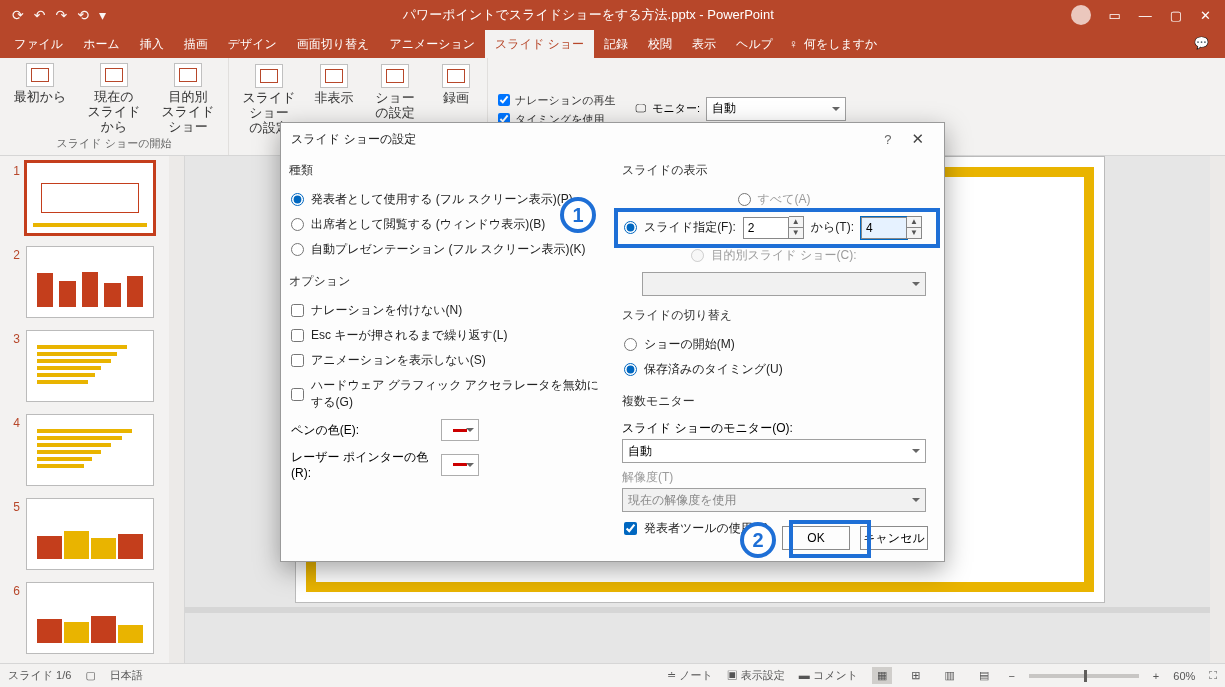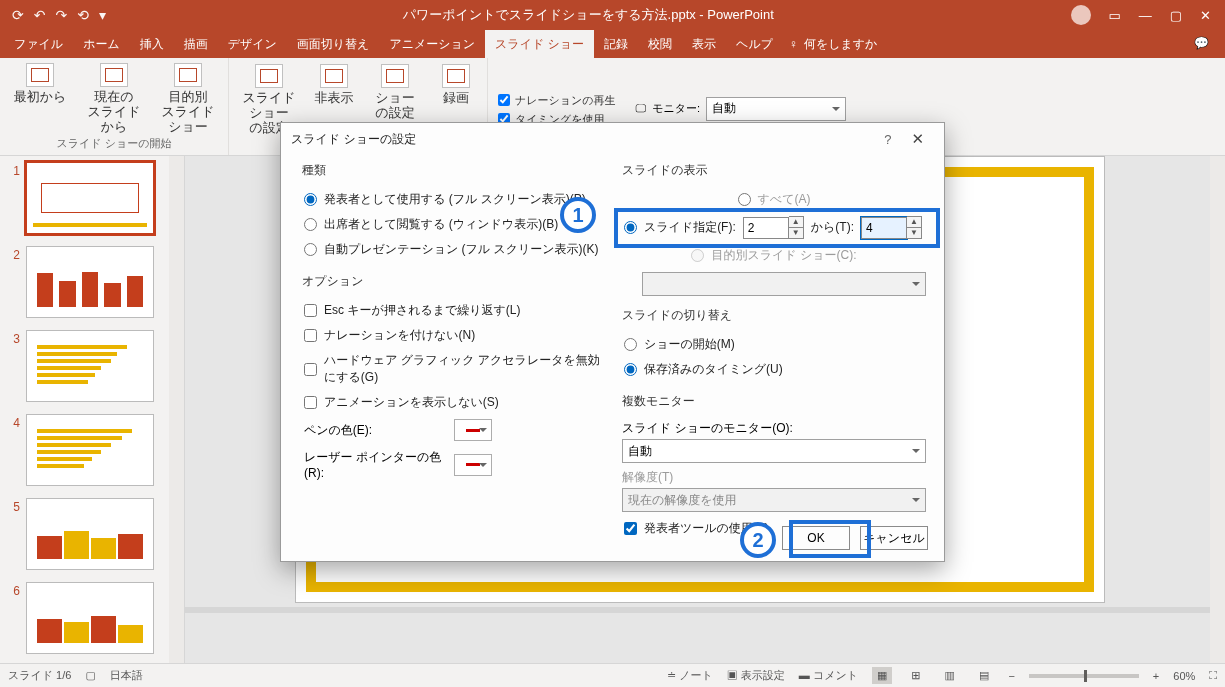--- a/index.html
+++ b/index.html
@@ -64,21 +64,21 @@
   .zoomtrack { width:110px; height:4px; background:#c8c6c4; position:relative; }
   .zoomtrack::after { content:""; position:absolute; left:50%; top:-4px; width:3px; height:12px; background:#605e5c; }
 
   
   .dialog { position:absolute; left:280px; top:122px; width:665px; height:440px; background:#fdfdfd; border:1px solid #9a9a9a; box-shadow:0 8px 24px rgba(0,0,0,.35); z-index:100; }
   .dlg-title { height:32px; display:flex; align-items:center; padding:0 10px; font-size:12px; color:#222; }
   .dlg-title .sp { flex:1; }
   .dlg-title .q { padding:0 10px; color:#666; font-size:13px; }
   .dlg-title .x { padding:0 10px; font-size:15px; color:#444; }
   .dlg-body { position:absolute; top:32px; bottom:46px; left:0; right:0; display:flex; }
-  .col { padding:4px 14px 4px 21px; }
+  .col { padding:4px 14px 4px 8px; }
   .col.left { width:335px; }
   .col.right { flex:1; padding-left:6px; padding-right:18px; }
   .gbox { margin-bottom:8px; }
   .gtitle { font-size:12px; color:#333; padding:3px 0 8px; }
   .opt, .chk { display:flex; align-items:center; gap:7px; font-size:12px; color:#222; padding:4px 2px; }
   .opt input, .chk input { width:13px; height:13px; }
   .opt input[type=radio] { accent-color:#0067c0; }
   .chk input[type=checkbox] { accent-color:#0067c0; }
   .frow { display:flex; align-items:center; gap:10px; font-size:12px; padding:4px 2px; }
   .penbtn { width:38px; height:22px; border:1px solid #adadad; background:#fff; display:inline-flex; align-items:center; justify-content:center; position:relative; }
@@ -331,33 +331,33 @@
           </label>
         <label class="opt">
             <input type="radio" name="t" style="">
             <span>自動プレゼンテーション (フル スクリーン表示)(K)</span>
           </label>
       </div>
       <div class="gbox">
         <div class="gtitle">オプション</div>
         <label class="chk">
             <input type="checkbox" style="">
-            <span>Esc キーが押されるまで繰り返す(L)</span>
+            <span>ナレーションを付けない(N)</span>
           </label>
         <label class="chk">
             <input type="checkbox" style="">
-            <span>ナレーションを付けない(N)</span>
+            <span>Esc キーが押されるまで繰り返す(L)</span>
+          </label>
+        <label class="chk">
+            <input type="checkbox" style="">
+            <span>アニメーションを表示しない(S)</span>
           </label>
         <label class="chk">
             <input type="checkbox" style="">
             <span>ハードウェア グラフィック アクセラレータを無効にする(G)</span>
-          </label>
-        <label class="chk">
-            <input type="checkbox" style="">
-            <span>アニメーションを表示しない(S)</span>
           </label>
         <div class="frow">
           <span style="width:140px">ペンの色(E):</span>
           <span class="penbtn">
               <i></i>
             </span>
         </div>
         <div class="frow">
           <span style="width:140px">レーザー ポインターの色(R):</span>
           <span class="penbtn">

